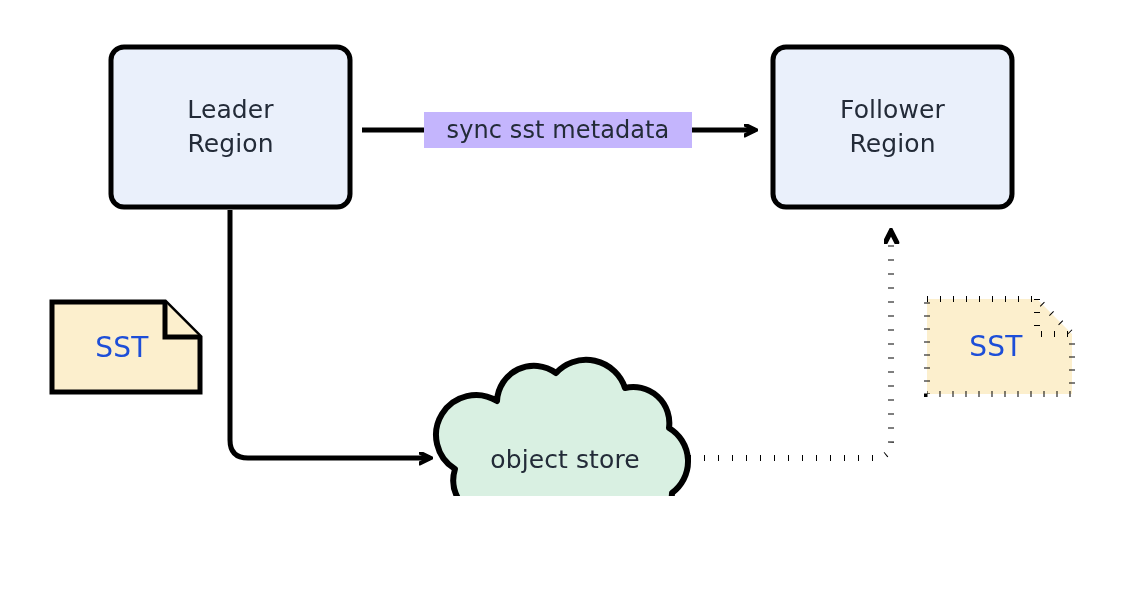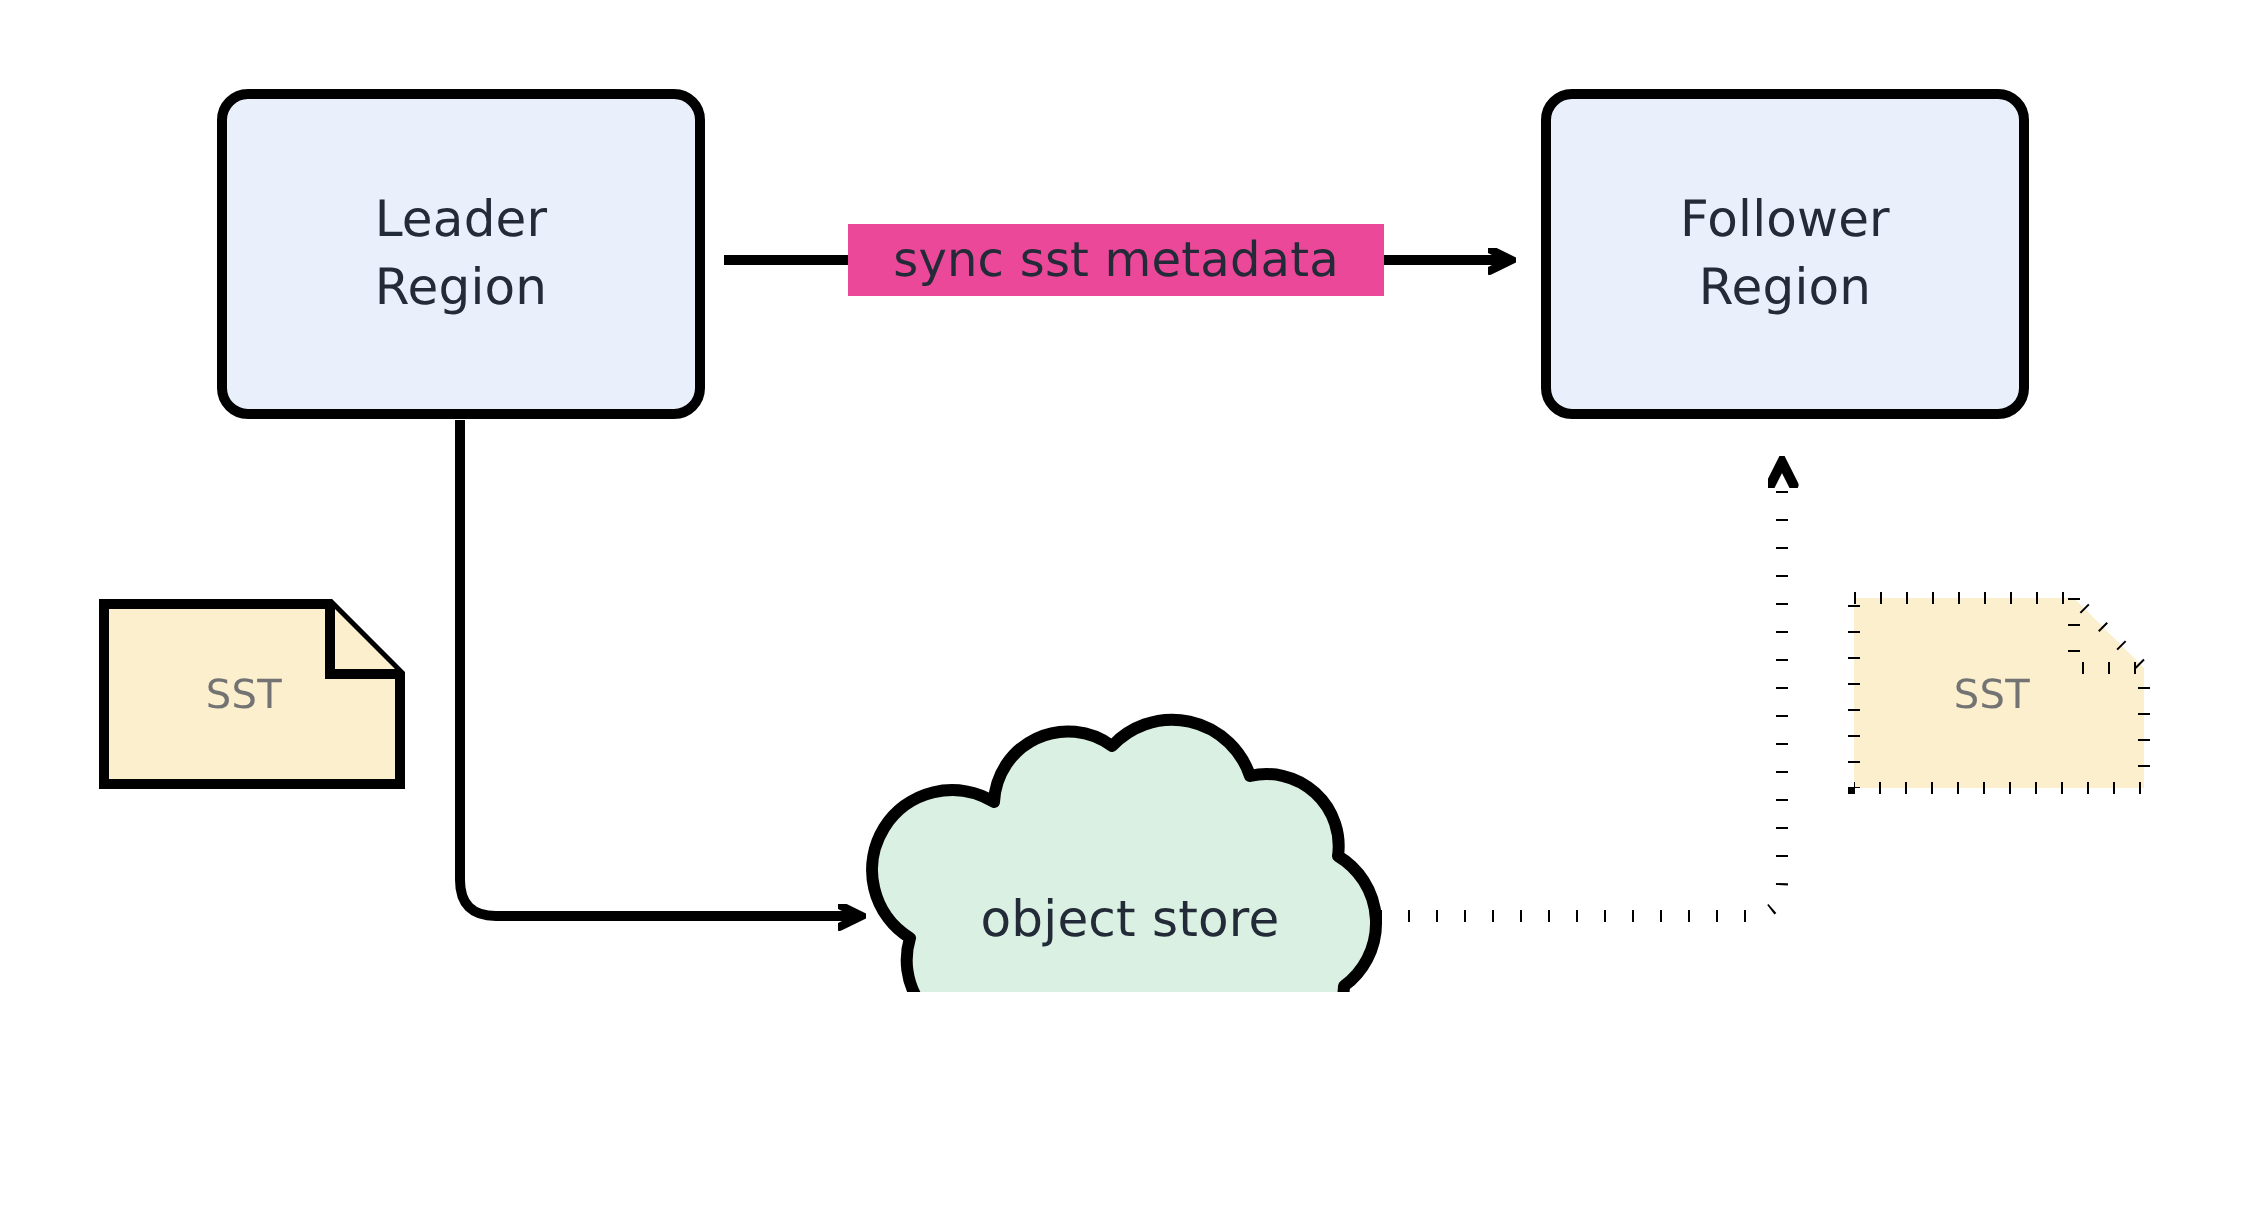--- a/index.html
+++ b/index.html
@@ -43,31 +43,31 @@
   .edge-label {
     position: absolute;
     display: flex;
     align-items: center;
     justify-content: center;
     text-align: center;
     color: #232b38;
     font-family: "DejaVu Sans", sans-serif;
     font-size: 24px;
     letter-spacing: 0.1px;
-    background: #ec4899;
+    background: #c4b5fd;
     white-space: nowrap;
   }
   .note-label {
     position: absolute;
     display: flex;
     align-items: center;
     justify-content: center;
-    color: #737373;
+    color: #1d4ed8;
     font-family: "DejaVu Sans", sans-serif;
-    font-size: 20px;
+    font-size: 28px;
     letter-spacing: 0.2px;
     white-space: nowrap;
   }
   .cloud-label {
     position: absolute;
     display: flex;
     align-items: center;
     justify-content: center;
     color: #232b38;
     font-family: "DejaVu Sans", sans-serif;

